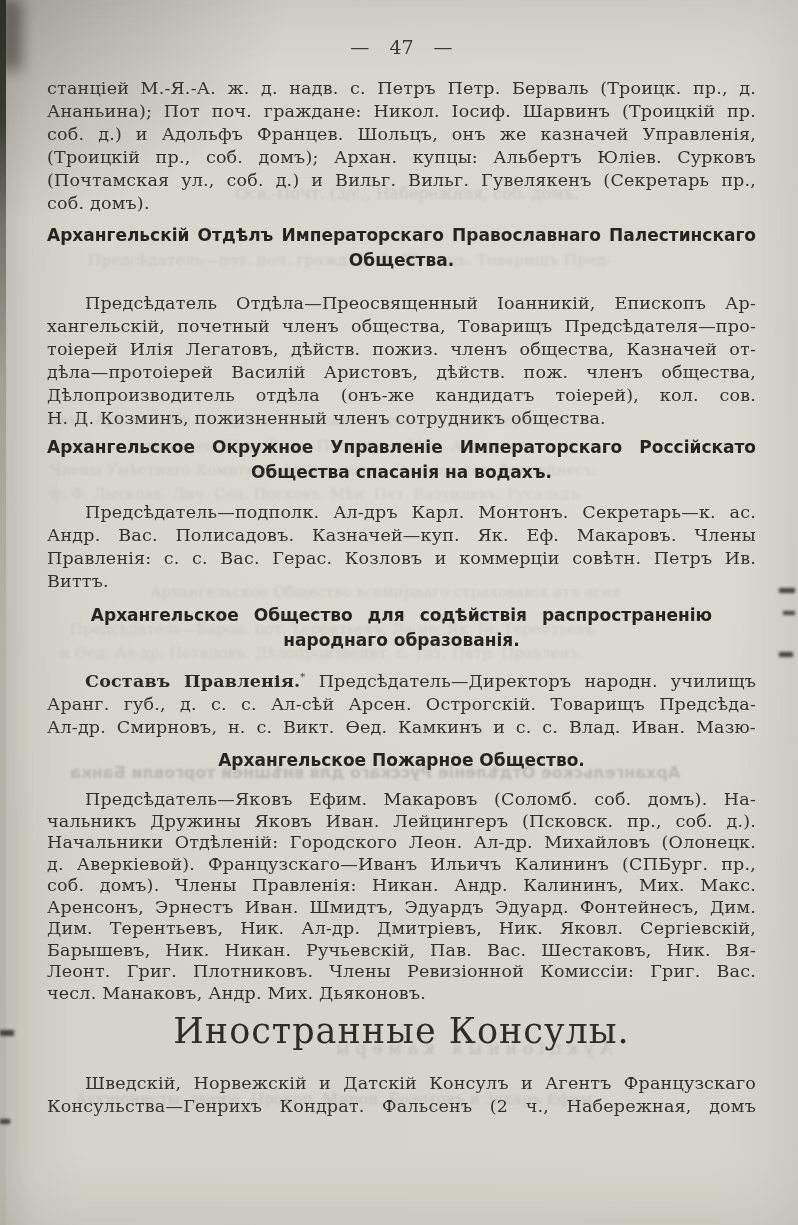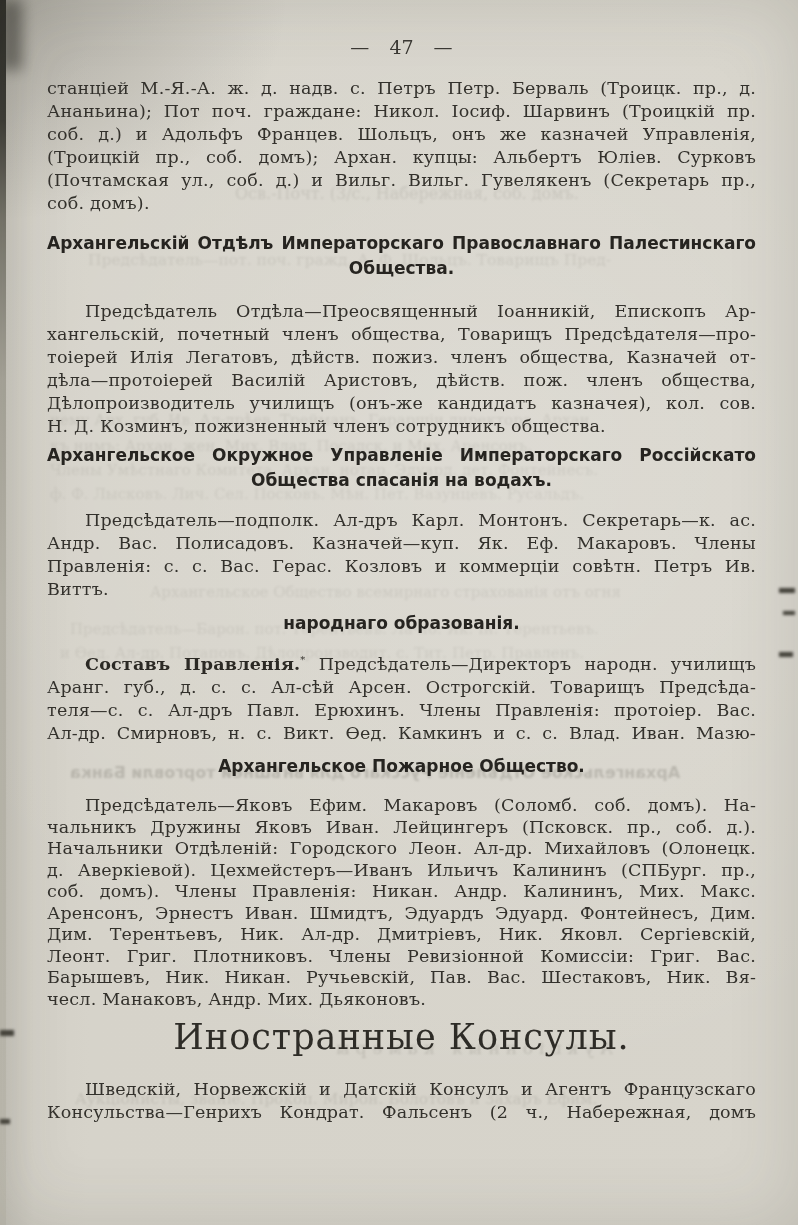--- a/index.html
+++ b/index.html
@@ -23,27 +23,27 @@
   .left-edge{
     position:absolute;left:0;top:0;width:6px;height:1225px;pointer-events:none;
     background:linear-gradient(180deg,#2a2a26 0px,#3c3b35 120px,#77756b 220px,#aaa79c 380px,#bcb9ae 600px,#c2bfb4 1225px);
     filter:blur(.6px);
   }
   .corner-smudge{
     position:absolute;left:0;top:0;width:22px;height:70px;background:#33322c;
     filter:blur(7px);opacity:.55;pointer-events:none;
   }
   .content{
-    position:absolute;left:47px;top:0;width:709px;padding-top:36px;z-index:2;
+    position:absolute;left:47px;top:8px;width:709px;padding-top:28px;z-index:2;
   }
   .pagenum{
     text-align:center;font-size:19px;height:24px;word-spacing:14px;color:#3a3833;
   }
   .block{position:relative;}
-  .blk-1{margin-top:17px}.blk-2{margin-top:16px}.blk-3{margin-top:19px}
+  .blk-1{margin-top:17px}.blk-2{margin-top:8px}.blk-3{margin-top:19px}
   .blk-4{margin-top:5px}.blk-5{margin-top:16px}.blk-6{margin-top:10px}
   .blk-7{margin-top:17px}.blk-8{margin-top:9px}.blk-9{margin-top:16px}
   .blk-10{margin-top:8px}.blk-11{margin-top:20px}
   .paragraph .line{
     font-size:17.5px;line-height:23px;height:23px;overflow:hidden;
     text-align:justify;text-align-last:justify;letter-spacing:.2px;
   }
   .paragraph.tight .line{line-height:21.5px;height:21.5px;}
   .paragraph .line.indent{text-indent:38px;}
   .paragraph .line.endline{text-align-last:left;}
@@ -107,55 +107,55 @@
     </div>
     <div class="block blk-2 heading">
       <div class="line hjust">Архангельскій Отдѣлъ Императорскаго Православнаго Палестинскаго</div>
       <div class="line">Общества.</div>
     </div>
     <div class="block blk-3 paragraph">
       <div class="line indent">Предсѣдатель Отдѣла—Преосвященный Іоанникій, Епископъ Ар-</div>
       <div class="line">хангельскій, почетный членъ общества, Товарищъ Предсѣдателя—про-</div>
       <div class="line">тоіерей Илія Легатовъ, дѣйств. пожиз. членъ общества, Казначей от-</div>
       <div class="line">дѣла—протоіерей Василій Аристовъ, дѣйств. пож. членъ общества,</div>
-      <div class="line">Дѣлопроизводитель училищъ (онъ-же кандидатъ казначея), кол. сов.</div>
+      <div class="line">Дѣлопроизводитель отдѣла (онъ-же кандидатъ тоіерей), кол. сов.</div>
       <div class="line endline">Н. Д. Козминъ, пожизненный членъ сотрудникъ общества.</div>
     </div>
     <div class="block blk-4 heading">
       <div class="line hjust">Архангельское Окружное Управленіе Императорскаго Россійскато</div>
       <div class="line">Общества спасанія на водахъ.</div>
     </div>
     <div class="block blk-5 paragraph">
       <div class="line indent">Предсѣдатель—подполк. Ал-дръ Карл. Монтонъ. Секретарь—к. ас.</div>
       <div class="line">Андр. Вас. Полисадовъ. Казначей—куп. Як. Еф. Макаровъ. Члены</div>
       <div class="line">Правленія: с. с. Вас. Герас. Козловъ и коммерціи совѣтн. Петръ Ив.</div>
       <div class="line endline">Виттъ.</div>
     </div>
     <div class="block blk-6 heading">
+      <div class="line spread">Архангельское Общество для содѣйствія распространенію</div>
       <div class="line">народнаго образованія.</div>
     </div>
     <div class="block blk-7 paragraph">
       <div class="line indent"><b>Составъ Правленія.</b><sup>*</sup><span> Предсѣдатель—Директоръ народн. училищъ</span></div>
       <div class="line">Аранг. губ., д. с. с. Ал-сѣй Арсен. Острогскій. Товарищъ Предсѣда-</div>
-      <div class="line">теля—с. с. Ал-дръ Павл. Ерюхинъ. Члены Правленія: протоіер. Вас.</div>
       <div class="line">Ал-др. Смирновъ, н. с. Викт. Ѳед. Камкинъ и с. с. Влад. Иван. Мазю-</div>
     </div>
     <div class="block blk-8 heading">
       <div class="line">Архангельское Пожарное Общество.</div>
     </div>
     <div class="block blk-9 paragraph tight">
       <div class="line indent">Предсѣдатель—Яковъ Ефим. Макаровъ (Соломб. соб. домъ). На-</div>
       <div class="line">чальникъ Дружины Яковъ Иван. Лейцингеръ (Псковск. пр., соб. д.).</div>
       <div class="line">Начальники Отдѣленій: Городского Леон. Ал-др. Михайловъ (Олонецк.</div>
-      <div class="line">д. Аверкіевой). Цехмейстеръ—Иванъ Ильичъ Калининъ (СПБург. пр.,</div>
+      <div class="line">д. Аверкіевой). Французскаго—Иванъ Ильичъ Калининъ (СПБург. пр.,</div>
       <div class="line">соб. домъ). Члены Правленія: Никан. Андр. Калининъ, Мих. Макс.</div>
       <div class="line">Аренсонъ, Эрнестъ Иван. Шмидтъ, Эдуардъ Эдуард. Фонтейнесъ, Дим.</div>
       <div class="line">Дим. Терентьевъ, Ник. Ал-др. Дмитріевъ, Ник. Яковл. Сергіевскій,</div>
+      <div class="line">Барышевъ, Ник. Никан. Ручьевскій, Пав. Вас. Шестаковъ, Ник. Вя-</div>
       <div class="line">Леонт. Григ. Плотниковъ. Члены Ревизіонной Комиссіи: Григ. Вас.</div>
-      <div class="line">Барышевъ, Ник. Никан. Ручьевскій, Пав. Вас. Шестаковъ, Ник. Вя-</div>
       <div class="line endline">чесл. Манаковъ, Андр. Мих. Дьяконовъ.</div>
     </div>
     <div class="block blk-10 display_heading">
       <div class="line">Иностранные Консулы.</div>
     </div>
     <div class="block blk-11 paragraph">
       <div class="line indent">Шведскій, Норвежскій и Датскій Консулъ и Агентъ Французскаго</div>
       <div class="line">Консульства—Генрихъ Кондрат. Фальсенъ (2 ч., Набережная, домъ</div>
     </div>
   </div>

